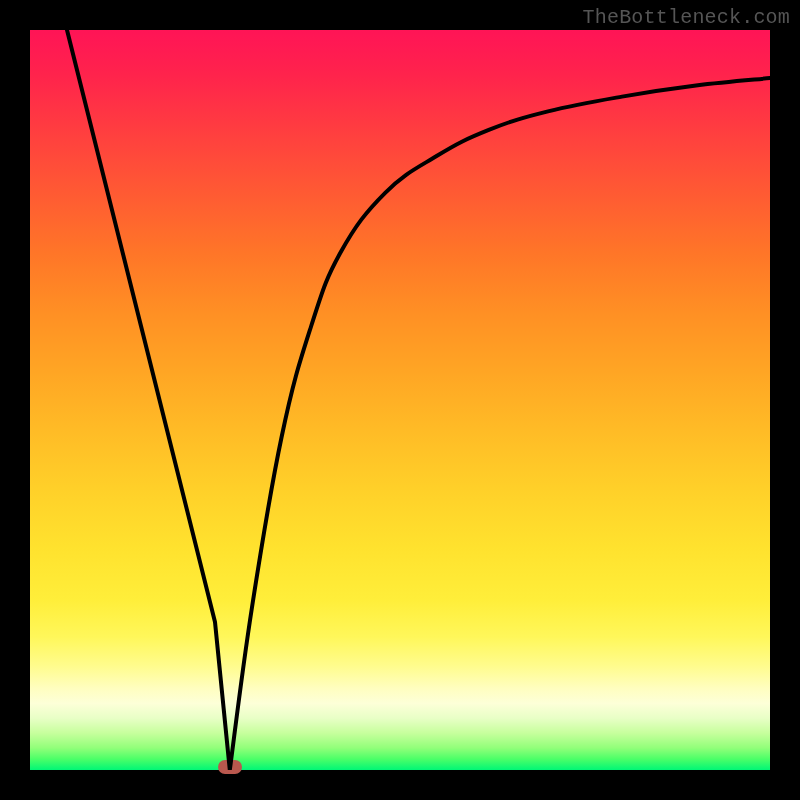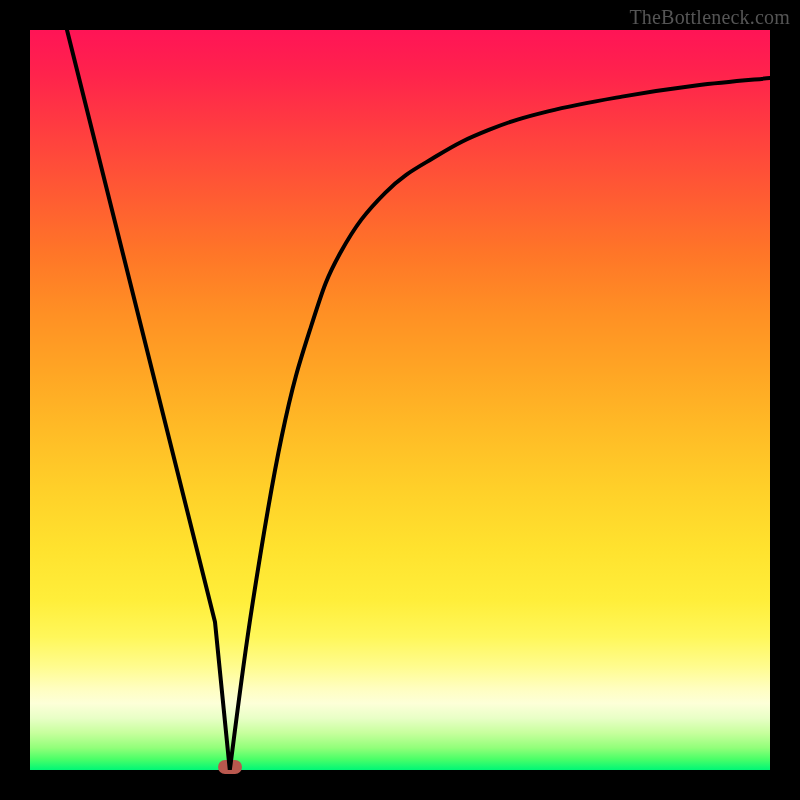--- a/index.html
+++ b/index.html
@@ -37,21 +37,21 @@
       #92ff7a 97%,
       #4cff68 98.5%,
       #00f676 100%
     );
   }
   .watermark {
     position: absolute;
     top: 6px;
     right: 10px;
     color: #555;
-    font-family: Liberation Serif, serif;
+    font-family: Liberation Mono, monospace;
     font-size: 20px;
     font-weight: 500;
     letter-spacing: 0.2px;
     z-index: 5;
   }
   svg.curve {
     position: absolute;
     left: 0;
     top: 0;
     width: 740px;

